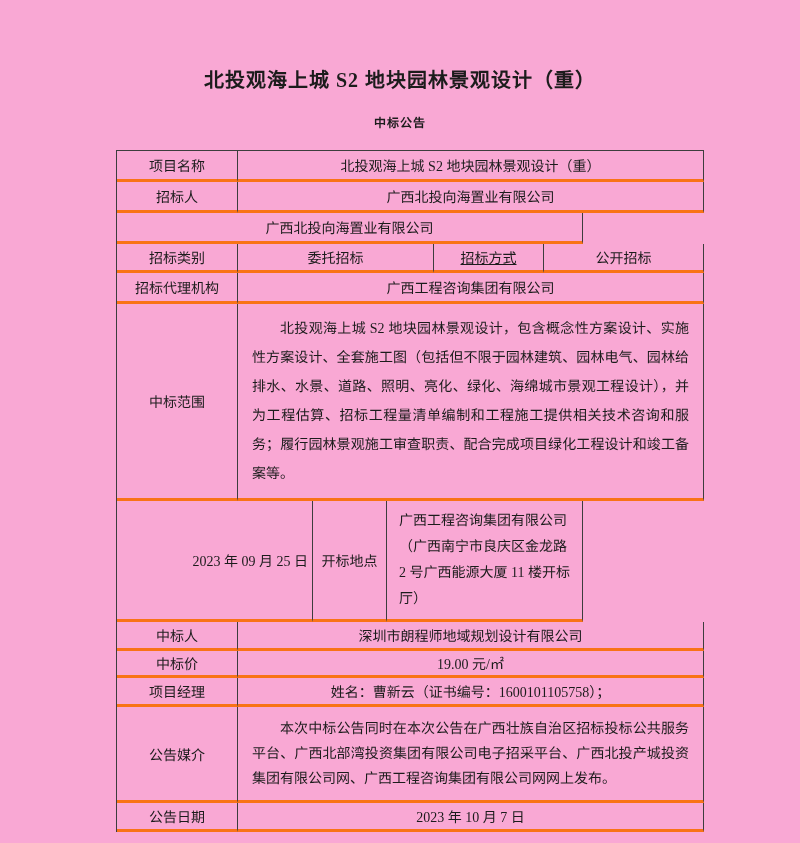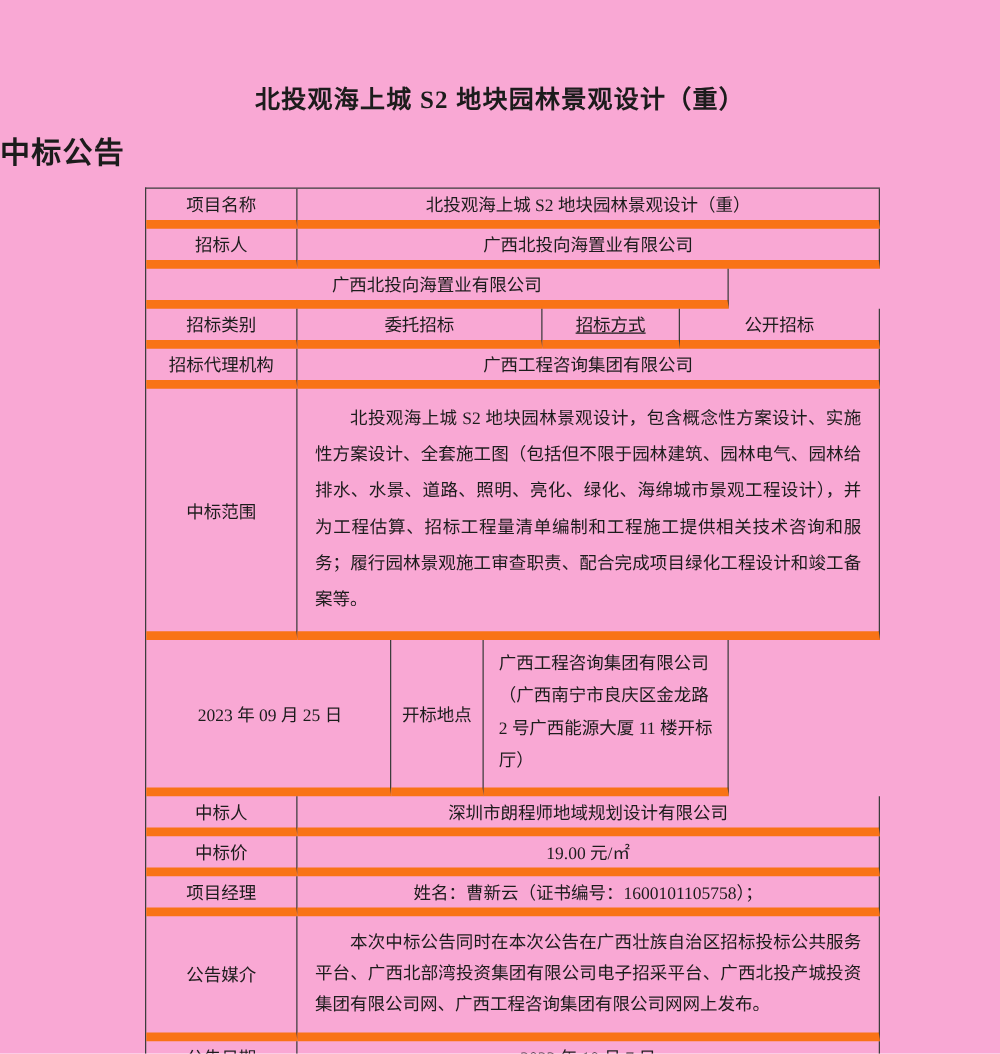--- a/index.html
+++ b/index.html
@@ -20,45 +20,45 @@
     margin: 0;
     padding-top: 66px;
     text-align: center;
     font-size: 20px;
     font-weight: 700;
     line-height: 28px;
     letter-spacing: 1px;
   }
   .doc-subtitle {
     margin: 15px 0 0 0;
-    text-align: left;
-    font-size: 24px;
+    text-align: center;
+    font-size: 12px;
     font-weight: 700;
     line-height: 28px;
     letter-spacing: 1px;
   }
   .tbl {
     margin: 13px 0 0 116px;
     width: 587px;
     border-top: 1px solid #3d3d3d;
     border-left: 1px solid #3d3d3d;
     font-size: 14px;
   }
   .row { display: flex; align-items: stretch; }
   .cell {
     box-sizing: border-box;
     border-right: 1px solid #3d3d3d;
-    border-bottom: 7px solid #f97316;
+    border-bottom: 3px solid #f97316;
     display: flex;
     align-items: center;
     justify-content: center;
     text-align: center;
     padding: 2px 4px;
   }
-  .cell.left { justify-content: center; text-align: left; font-family: Liberation Serif, serif; }
+  .cell.left { justify-content: flex-end; text-align: left; font-family: Liberation Serif, serif; }
   .w-label { width: 121px; }
   .w-rest  { width: 466px; }
   .w-c2a   { width: 196px; }
   .w-c3a   { width: 110px; text-decoration: underline; }
   .w-c4a   { width: 160px; }
   .w-c3b   { width: 74px;  }
   .w-c4b   { width: 196px; }
   .h31 { min-height: 31px; }
   .h29 { min-height: 29px; }
   .h27 { min-height: 27px; }

